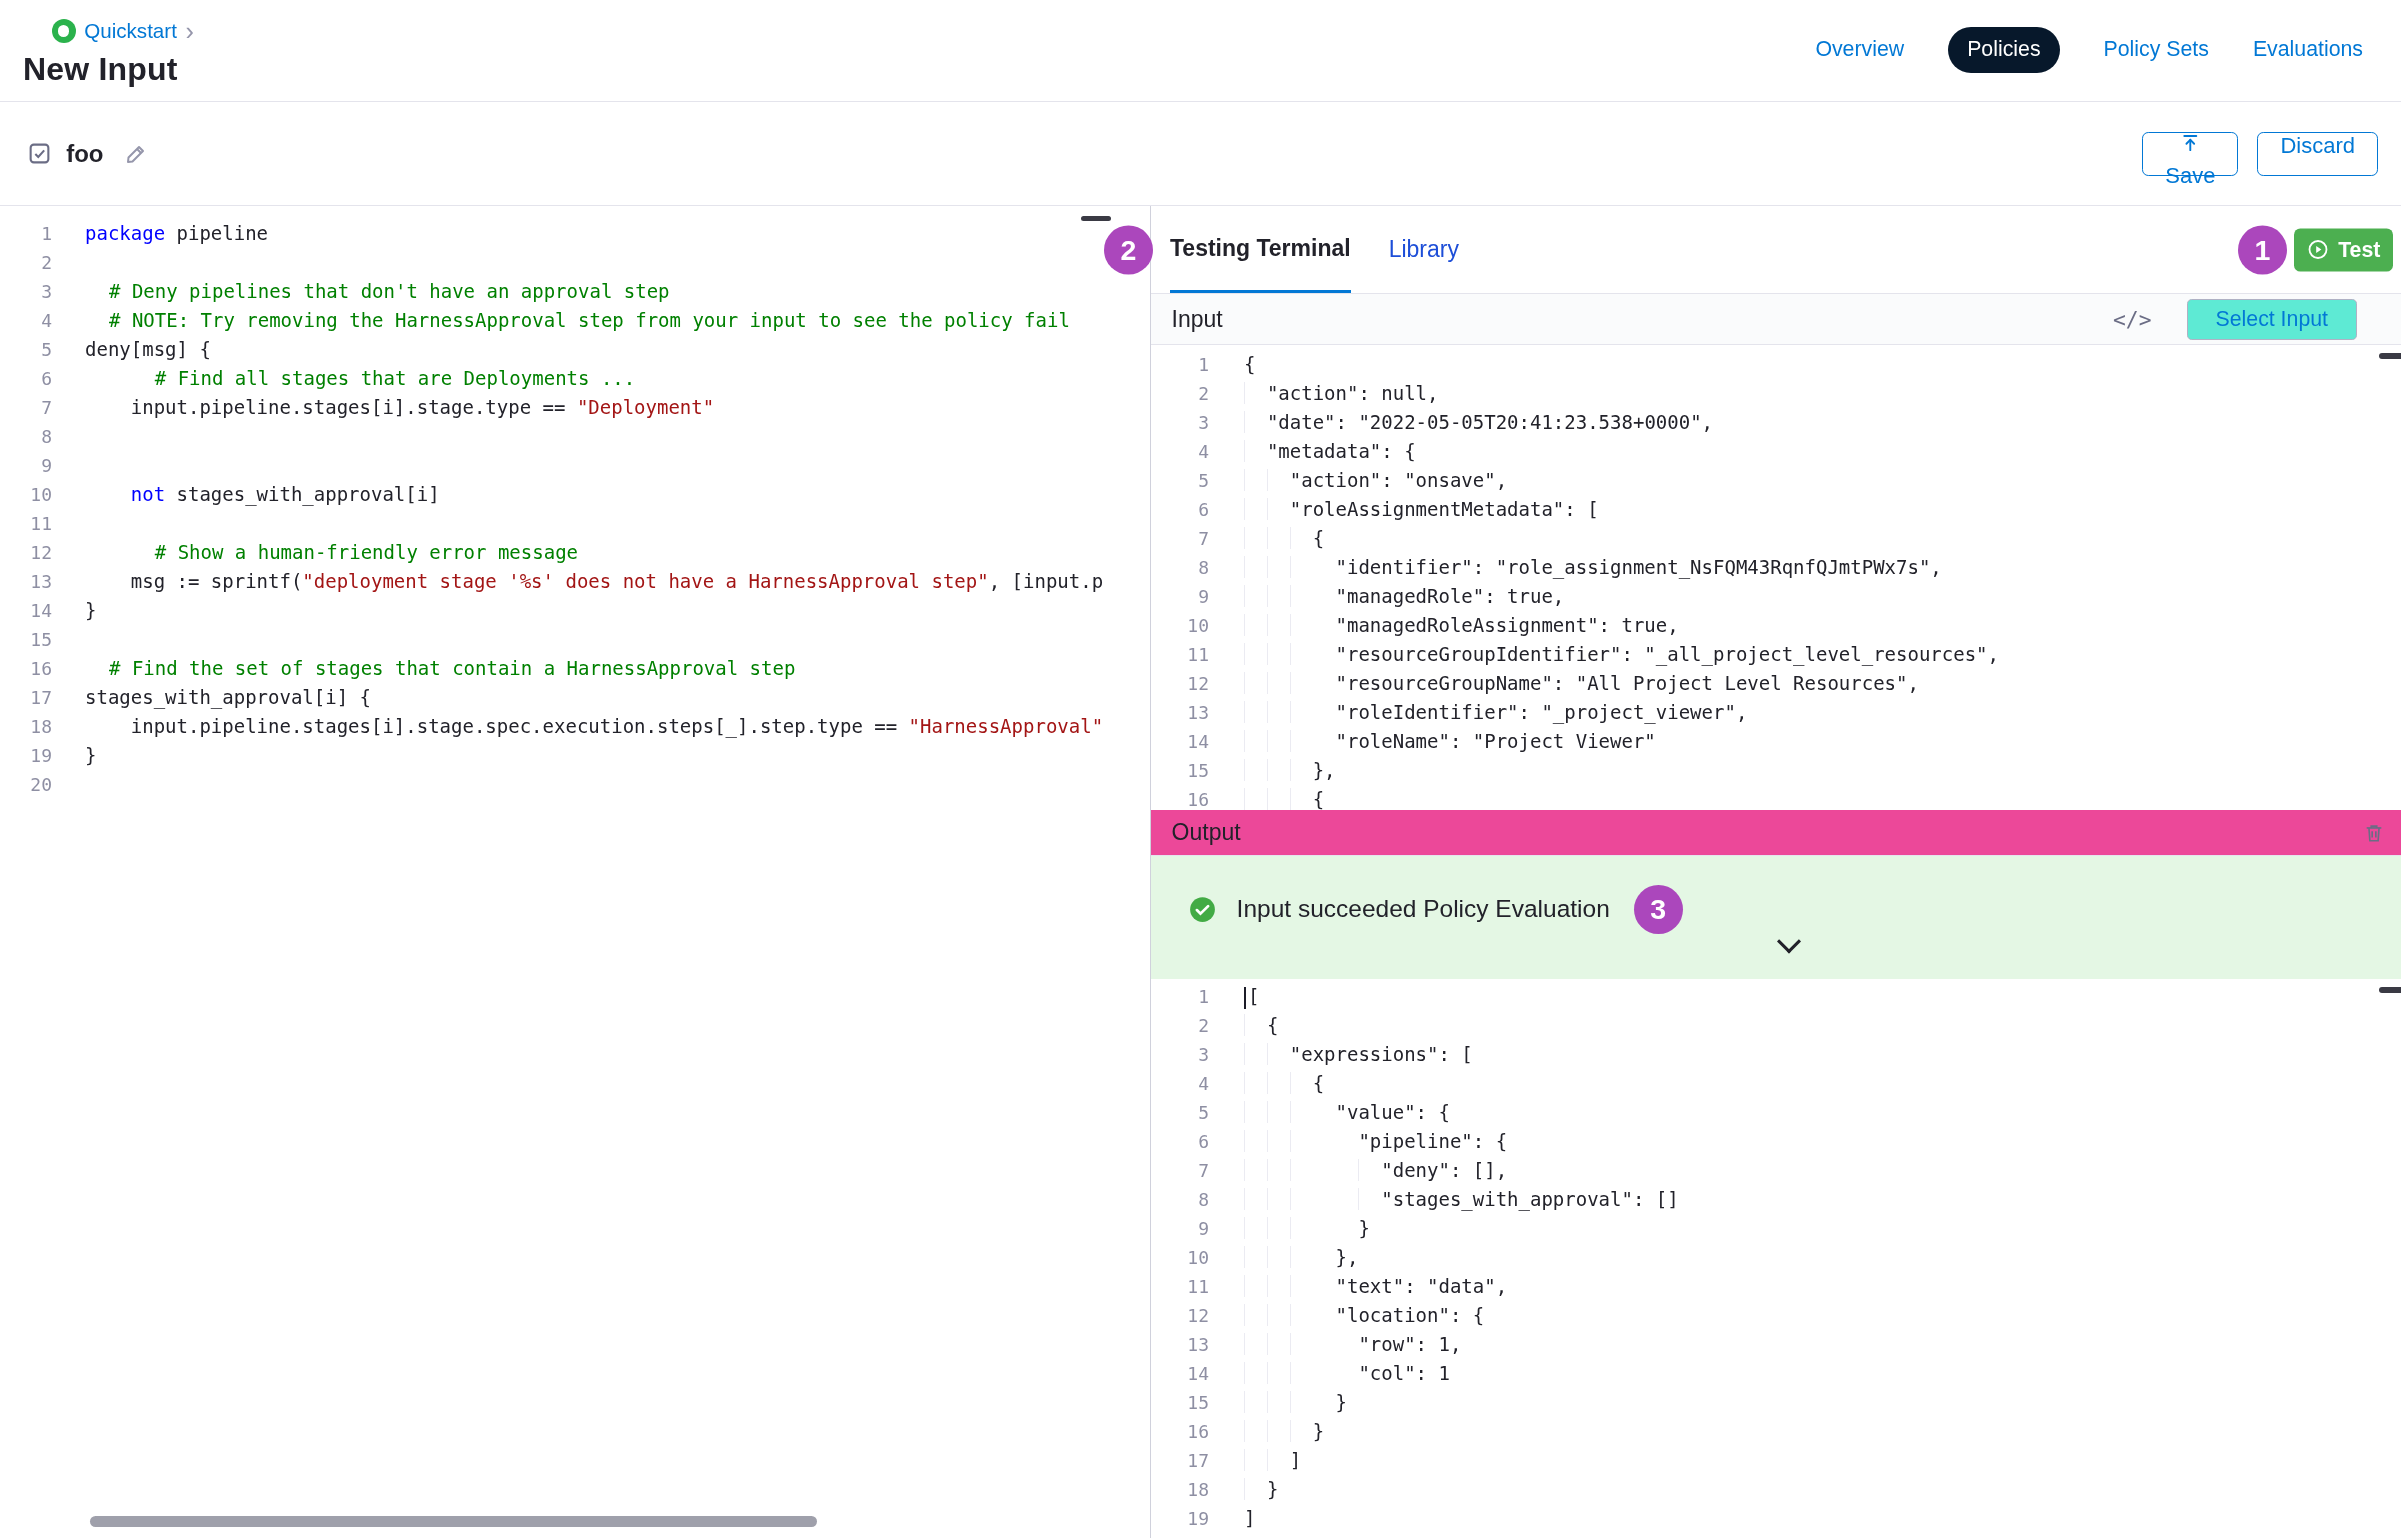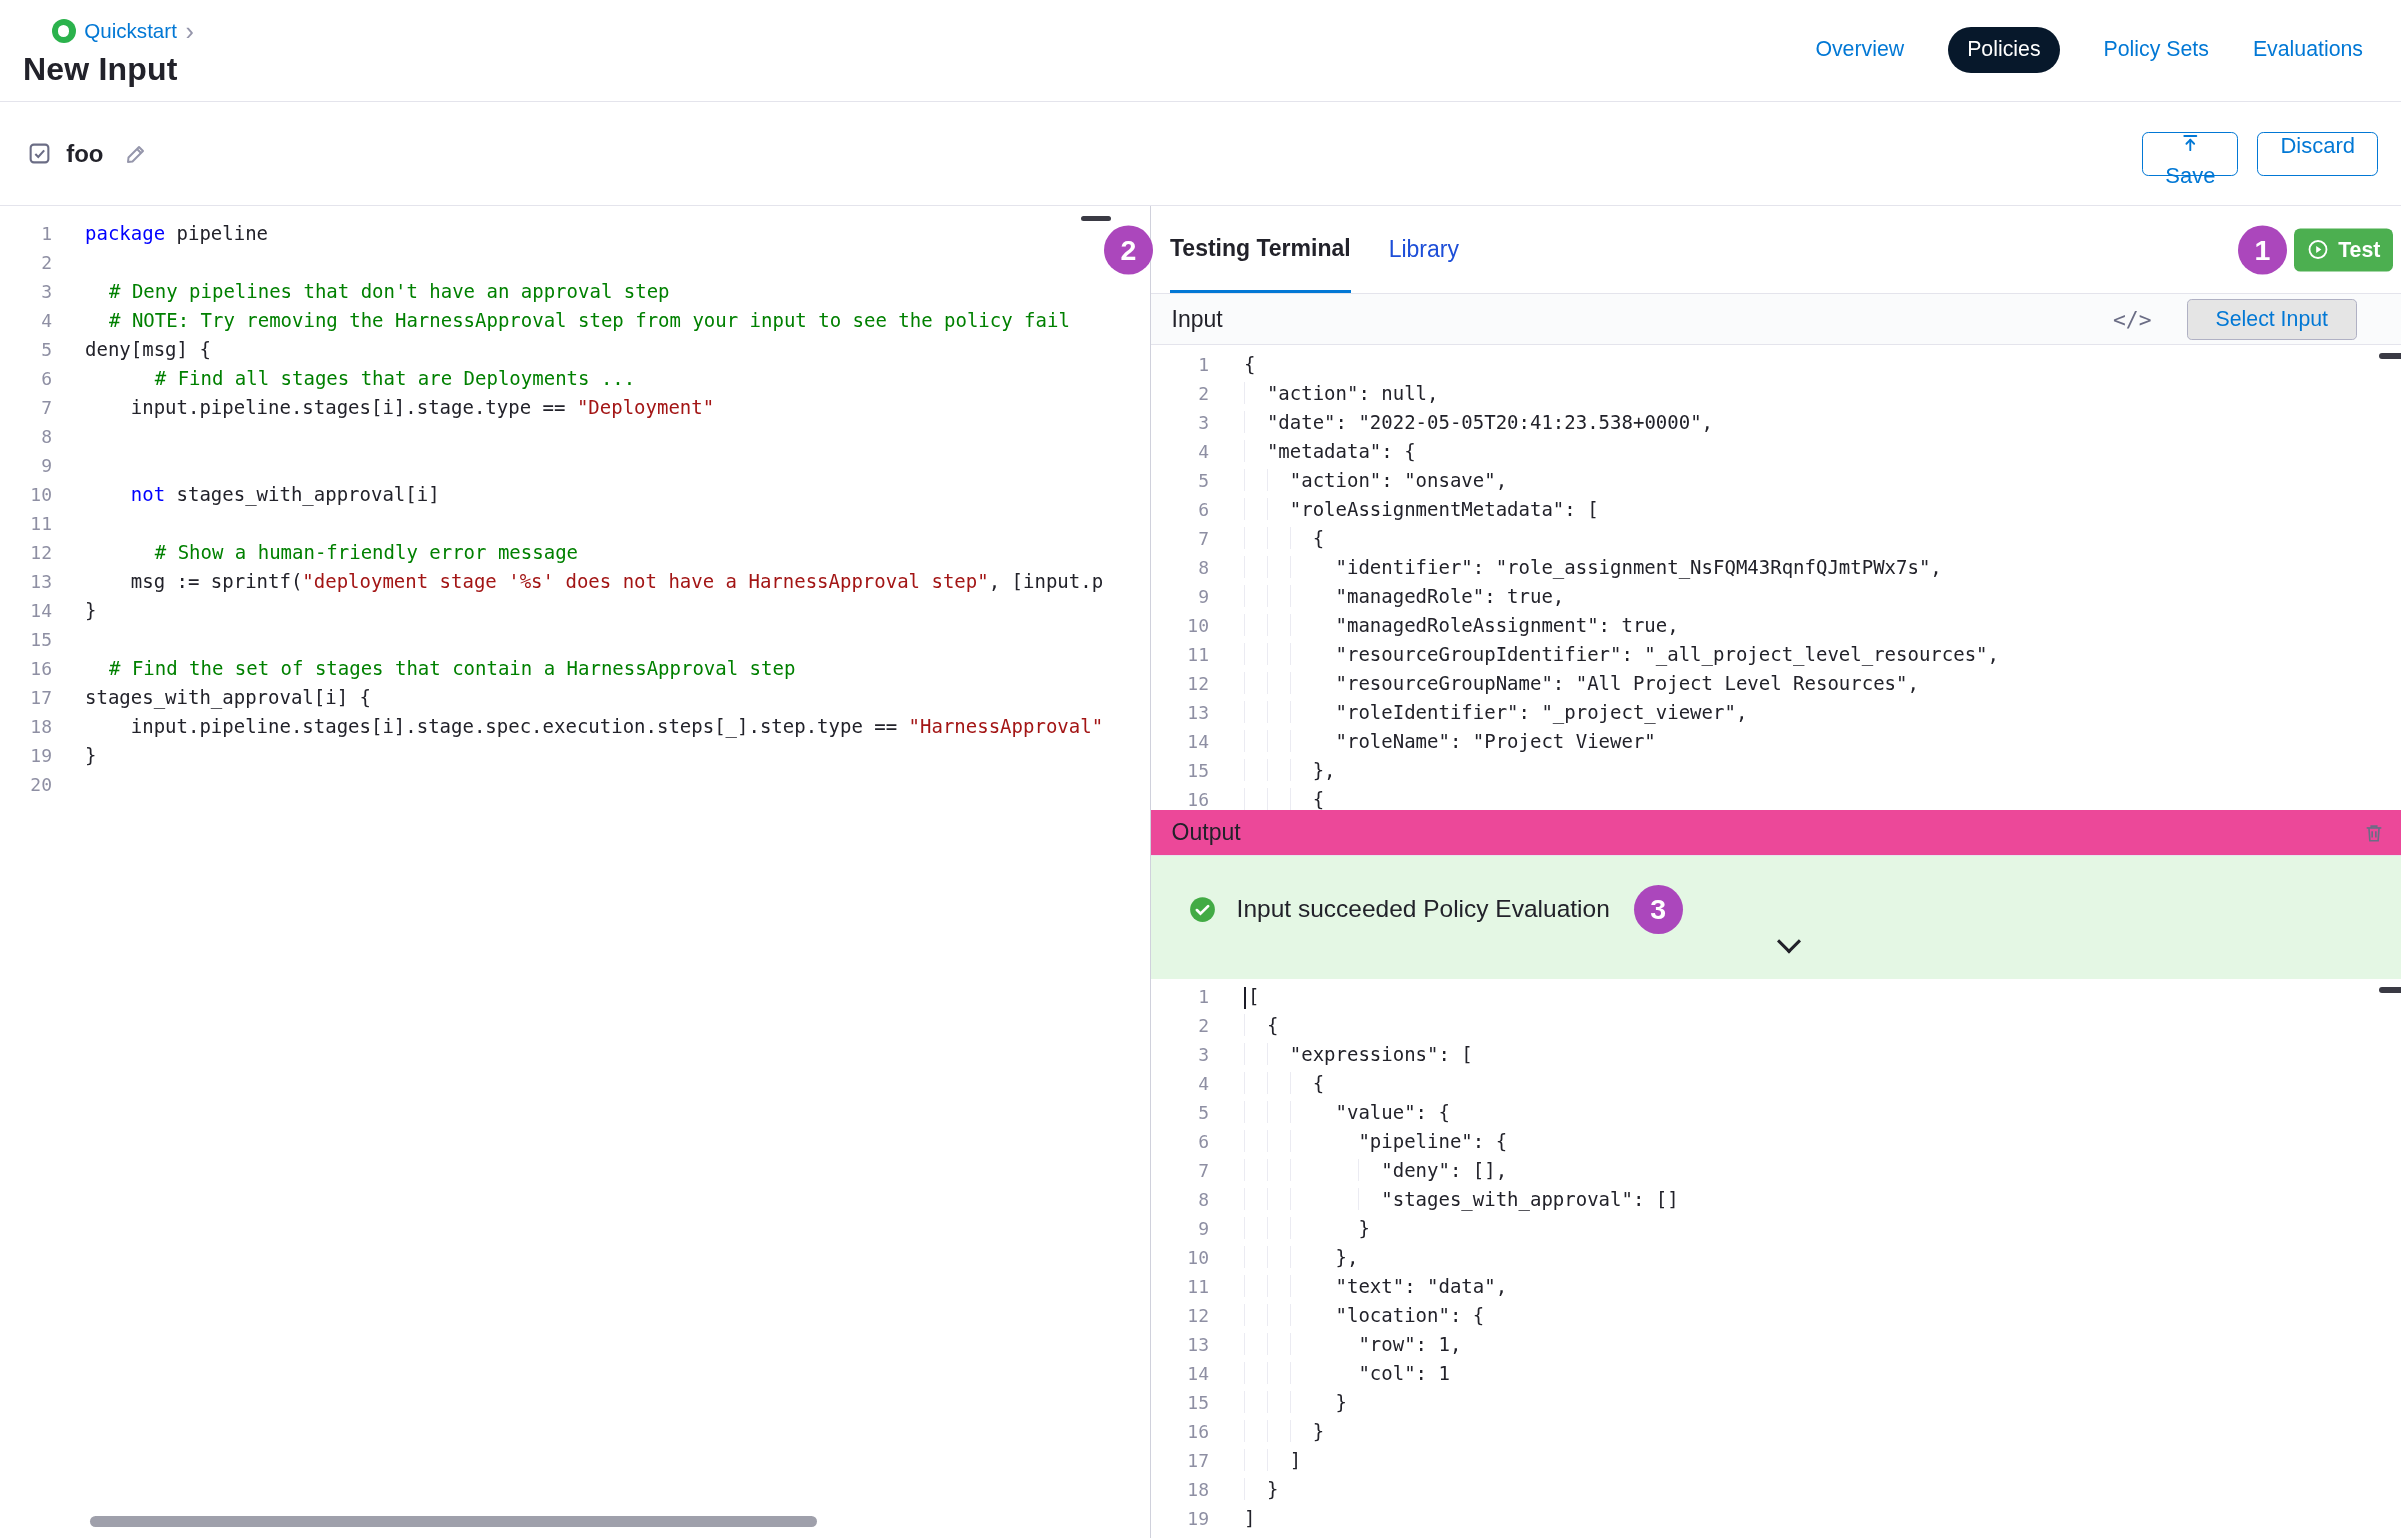--- a/index.html
+++ b/index.html
@@ -65,21 +65,21 @@
   .ann{position:absolute;width:49px;height:49px;border-radius:50%;background:var(--annotation_purple);color:#fff;font-size:28.5px;font-weight:700;display:flex;align-items:center;justify-content:center;z-index:10;flex:none;}
   .ann-1{right:114px;top:50%;transform:translateY(-50%);}
   .ann-2{left:-47px;top:50%;transform:translateY(-50%);}
   .ann-3{position:static;transform:none;margin-left:24px;}
 
   .panel-header{display:flex;align-items:center;}
   .input-header{height:51px;background:var(--panel_header_bg);border-bottom:0.8px solid var(--border_light);padding:0 44px 0 20.6px;}
   .panel-title{font-size:23px;color:var(--title_color);}
   .input-header-actions{margin-left:auto;display:flex;align-items:center;gap:35px;}
   .code-glyph{color:#6b6d85;font-size:21.3px;font-family:"DejaVu Sans Mono",monospace;cursor:pointer;}
-  .select-input-btn{border:1.6px solid #b0b1c4;color:var(--primary_blue);background:#e5e5e5;border-radius:4.7px;height:41px;padding:0 28px;font-size:21.3px;display:flex;align-items:center;cursor:pointer;font-family:inherit;}
+  .select-input-btn{border:1.6px solid #b0b1c4;color:var(--primary_blue);background:#5eead4;border-radius:4.7px;height:41px;padding:0 28px;font-size:21.3px;display:flex;align-items:center;cursor:pointer;font-family:inherit;}
 
   .code-area{position:relative;overflow:hidden;}
   .input-area{height:465px;padding-top:4.7px;}
   .output-area{flex:1;padding-top:3.2px;}
 
   .output-header{height:46px;background:#ec4899;border-bottom:0.8px solid var(--border_light);padding:0 16px 0 20.6px;justify-content:flex-end;}
   .trash{margin-left:auto;display:flex;cursor:pointer;}
 
   .banner{height:123px;background:var(--success_bg);position:relative;padding:28.5px 0 0 38px;}
   .banner-row{display:flex;align-items:center;}

